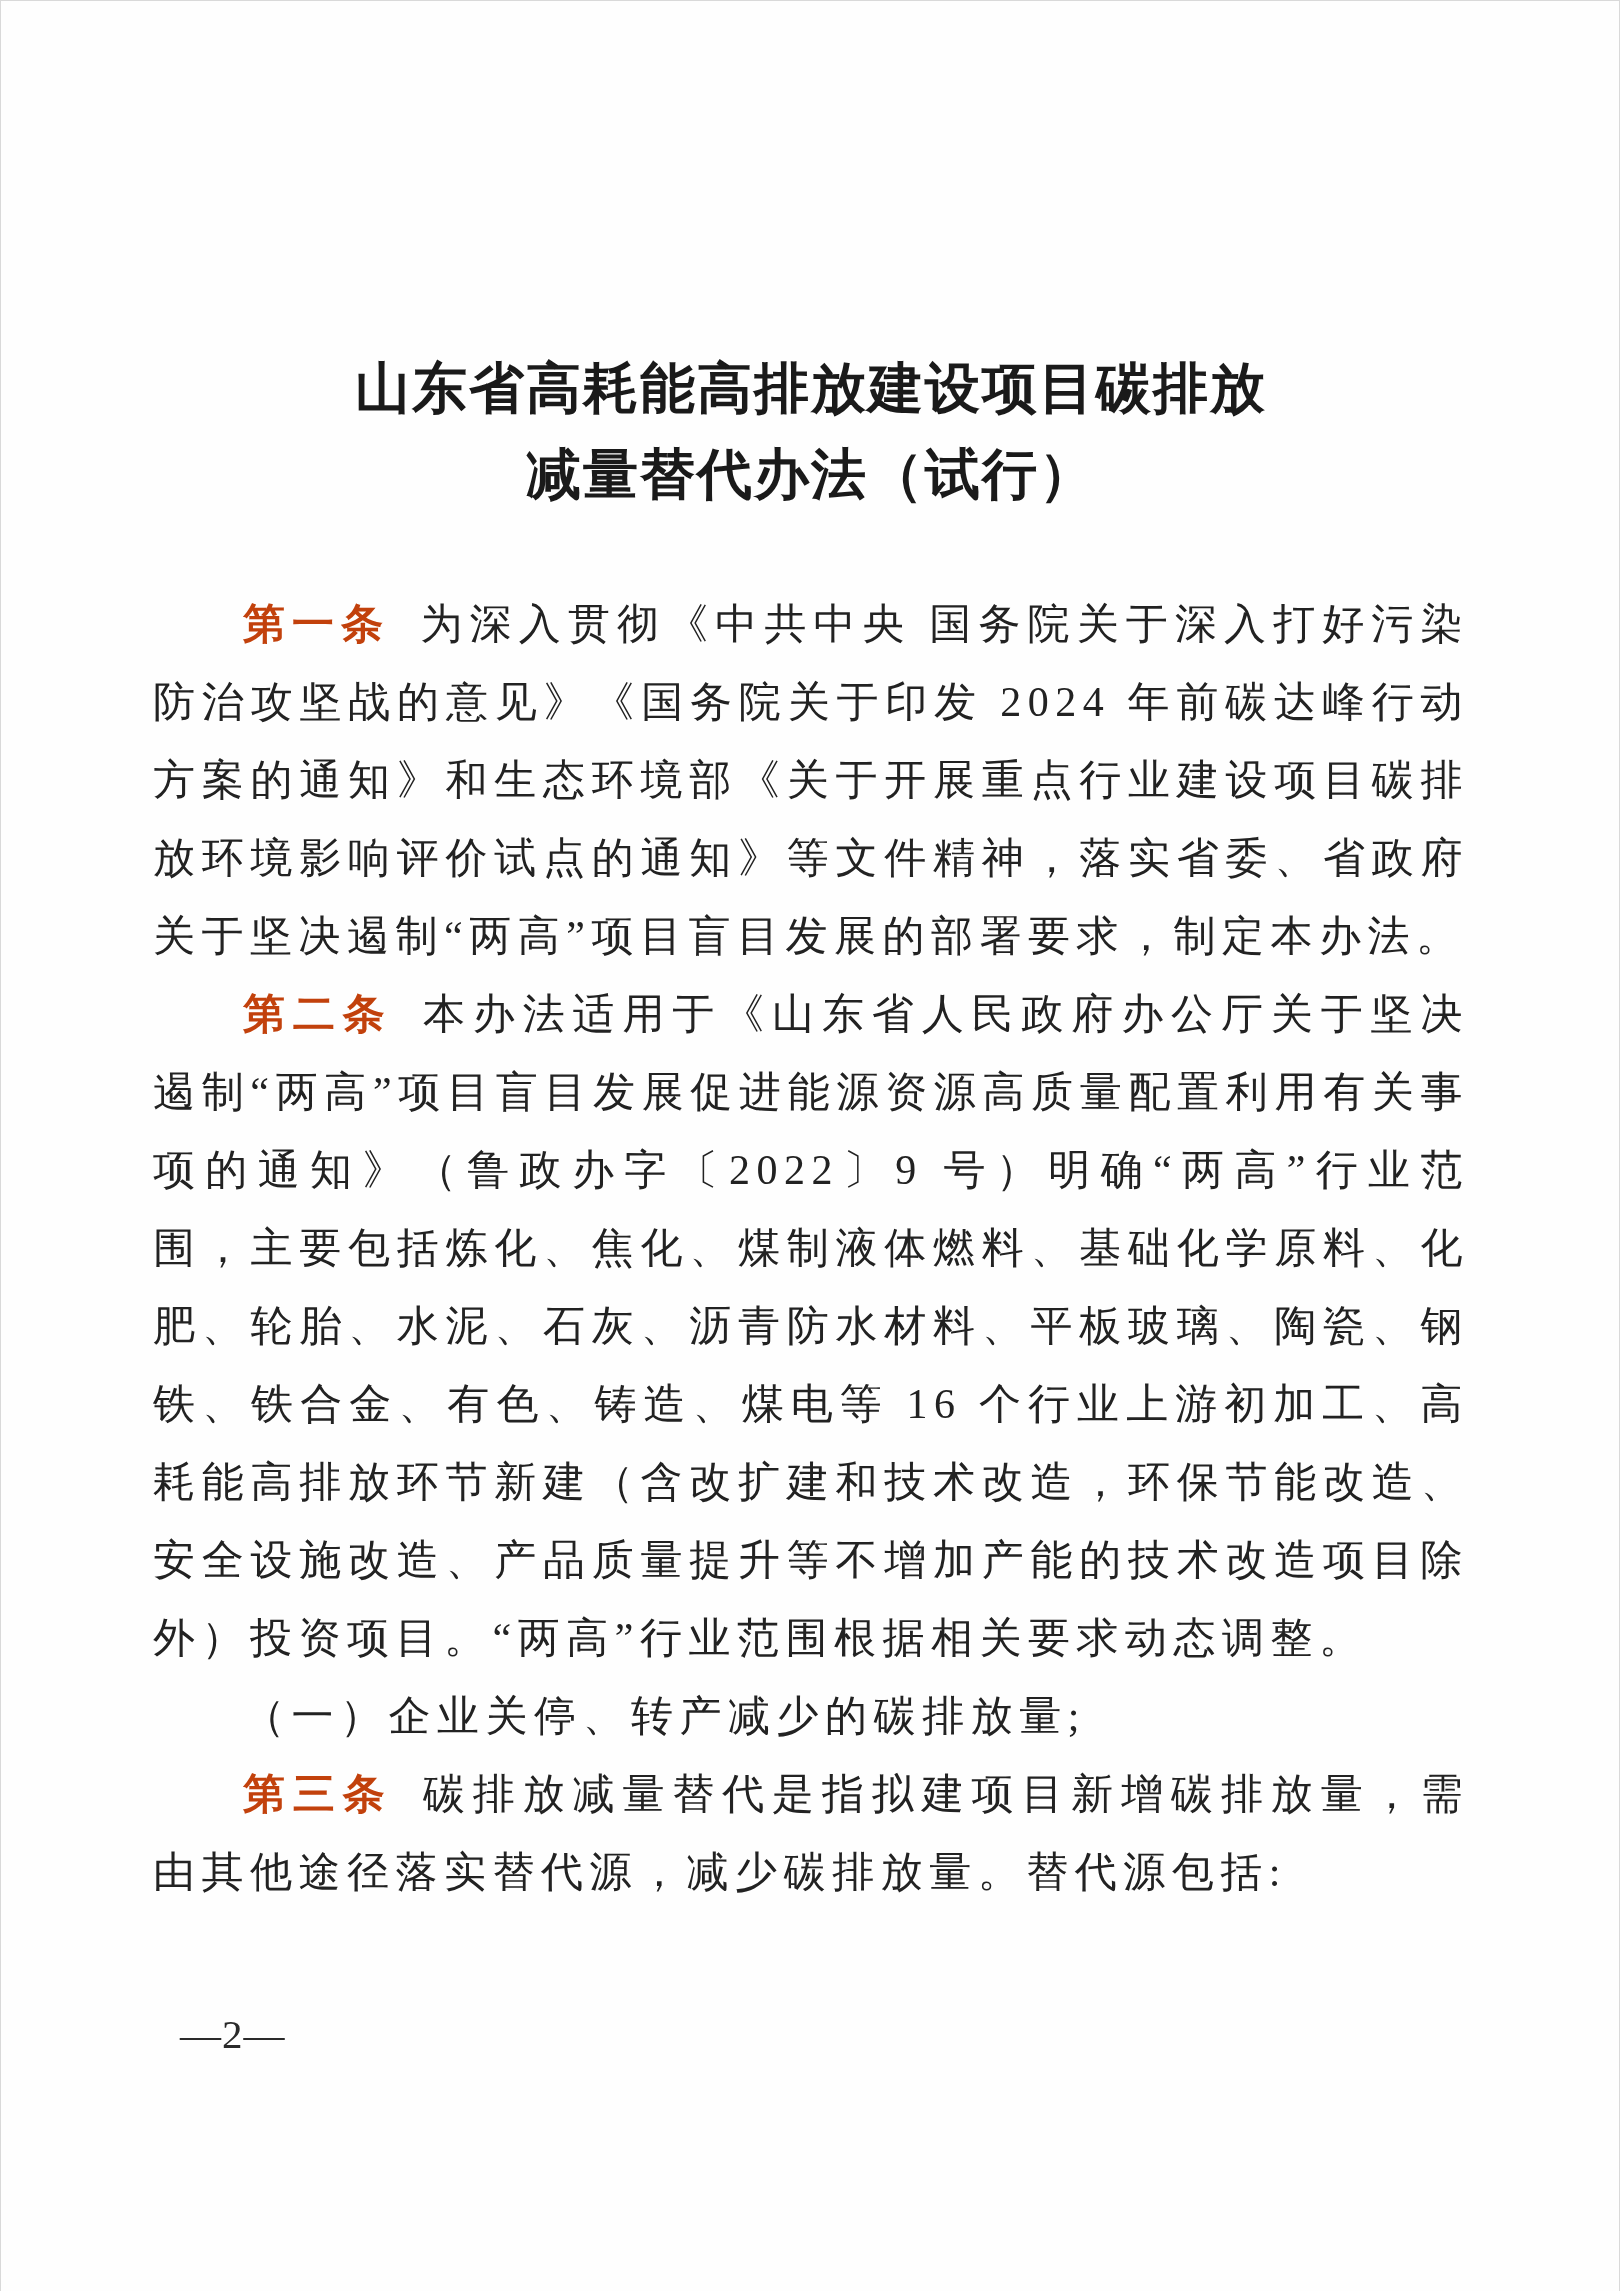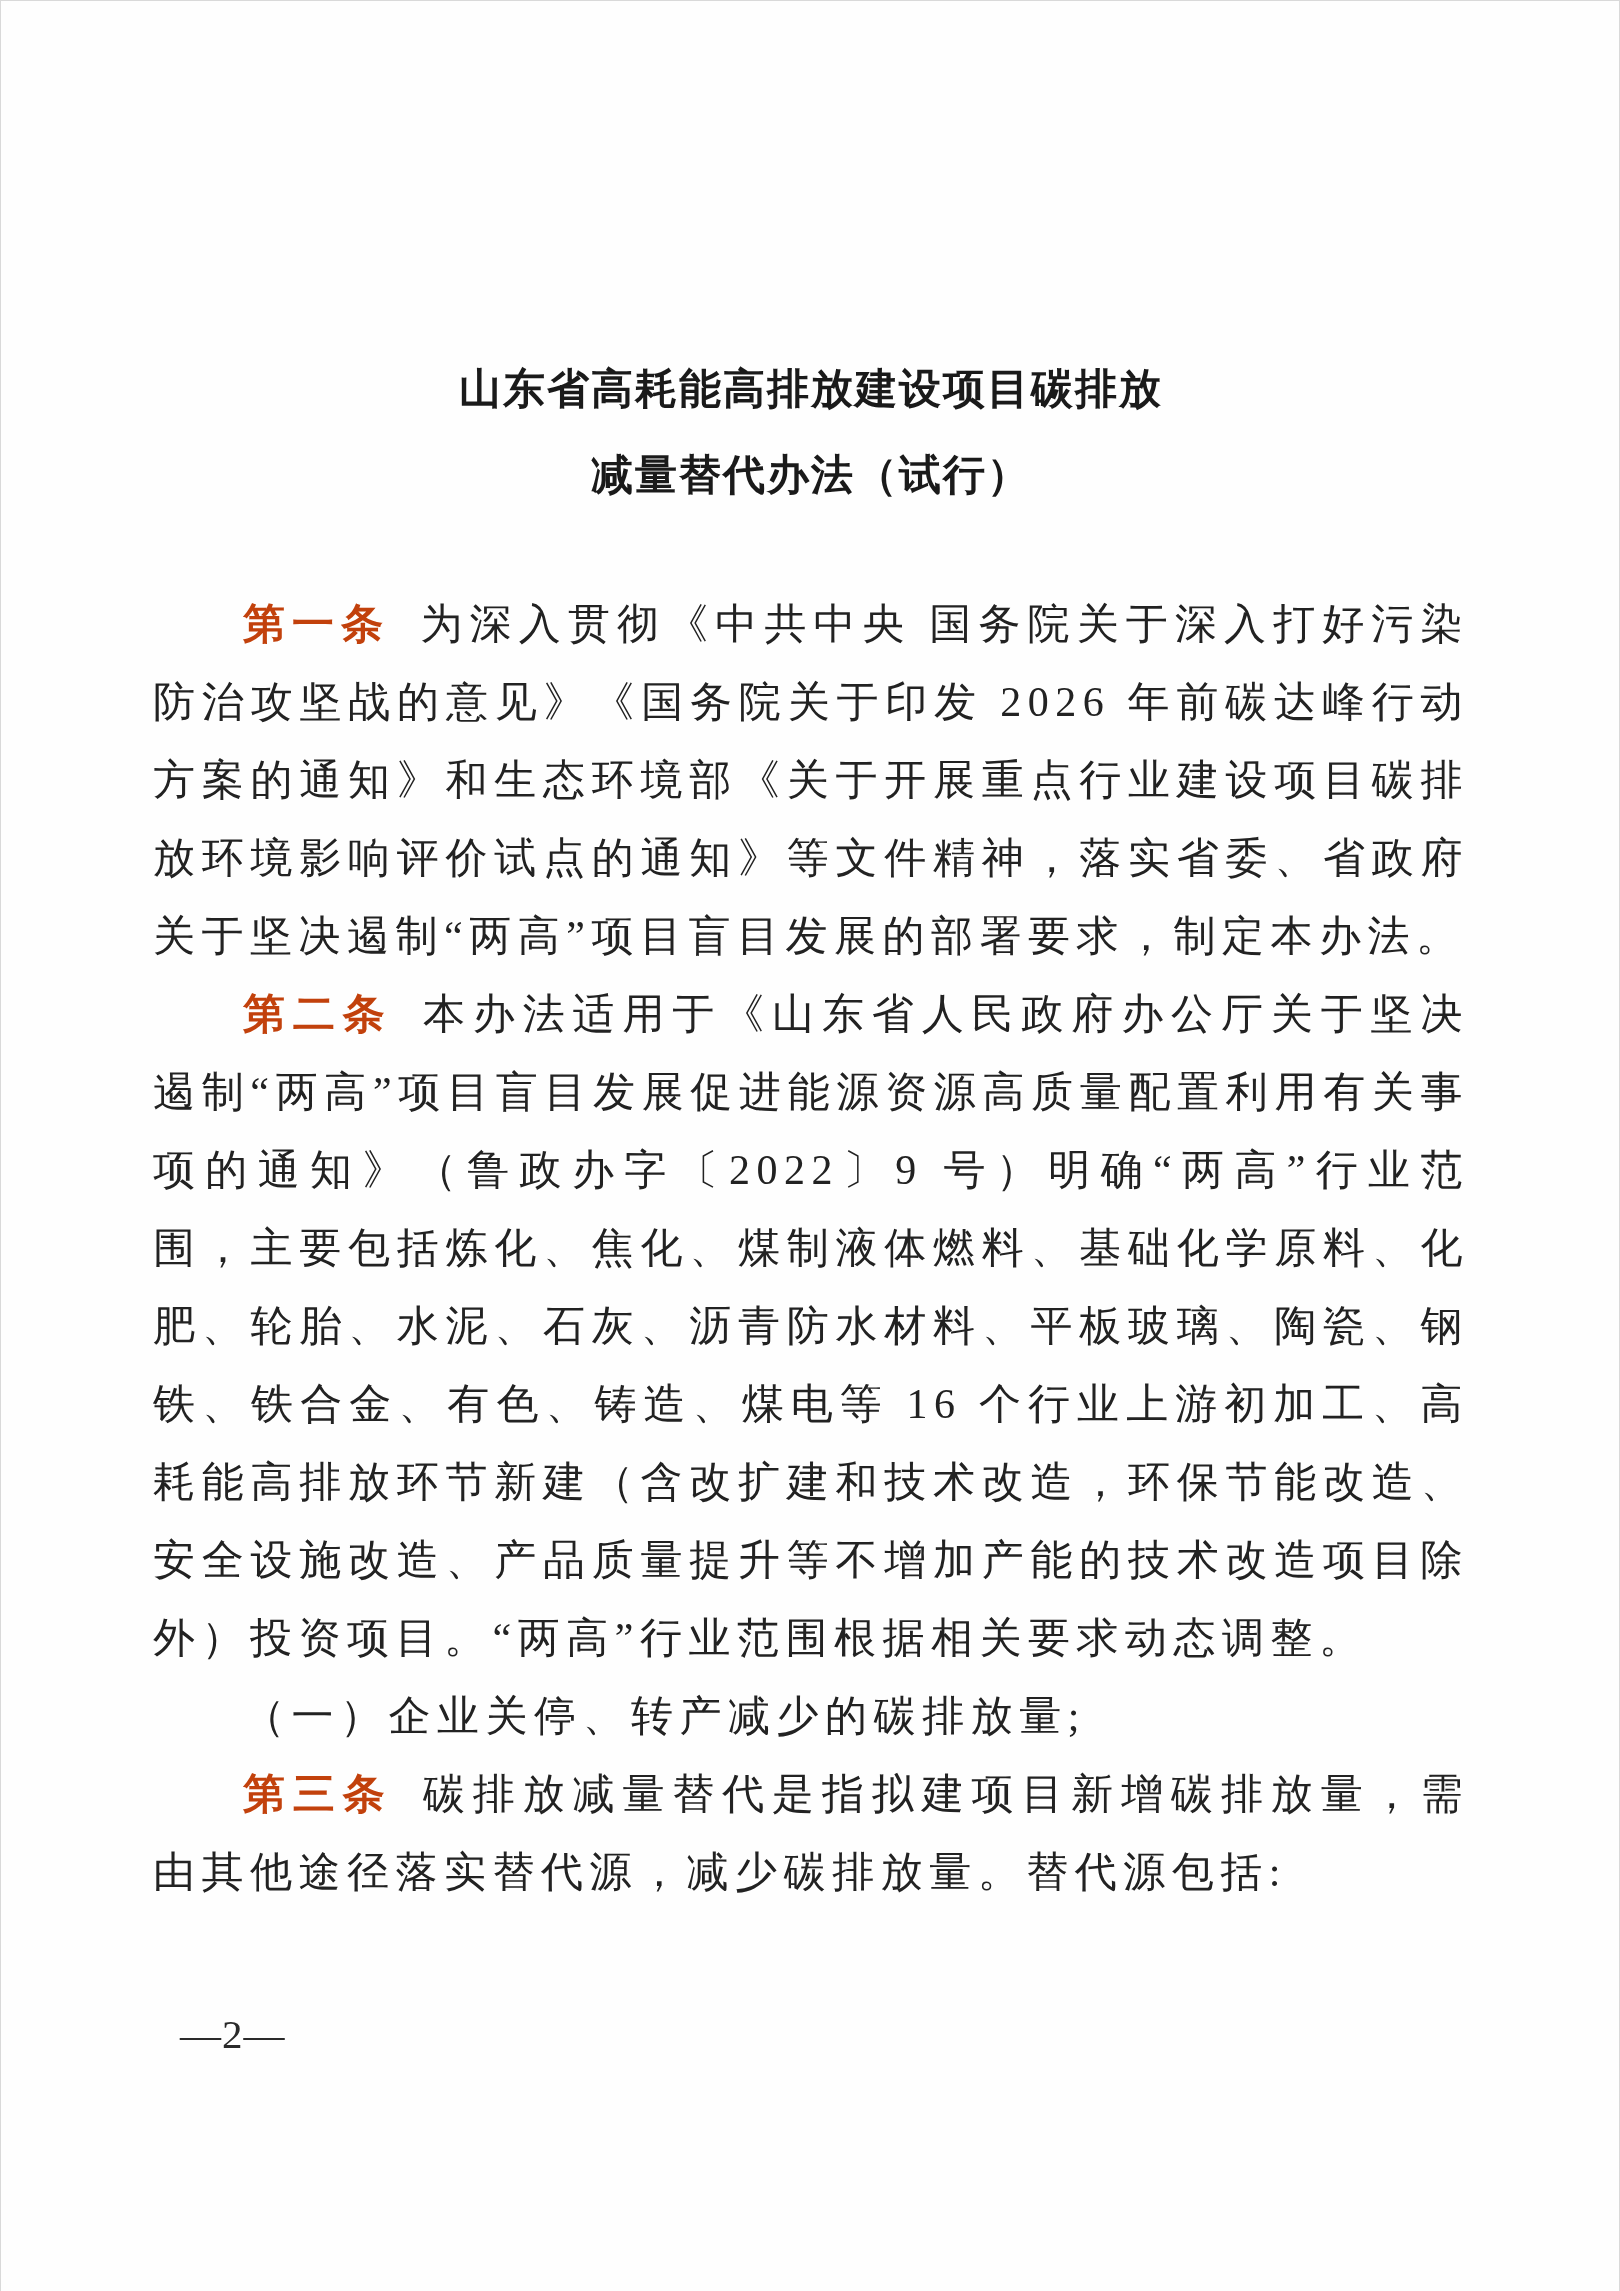--- a/index.html
+++ b/index.html
@@ -18,21 +18,21 @@
     font-family: "Liberation Serif", "DejaVu Serif", serif;
     color: #1e1e1e;
   }
   .content {
     box-sizing: border-box;
     padding: 345px 150px 0 152px;
   }
   .doc-title {
     text-align: center;
     font-weight: 700;
-    font-size: 42px;
+    font-size: 55px;
     line-height: 86px;
     letter-spacing: 2px;
     color: #1a1a1a;
     margin: 0 0 67px 0;
   }
   .doc-title .title-line {
     display: block;
   }
   .body-text {
     font-size: 42px;
@@ -68,21 +68,21 @@
   <div class="content">
 
     <h1 class="doc-title">
       <span class="title-line">山东省高耗能高排放建设项目碳排放</span>
       <span class="title-line">减量替代办法（试行）</span>
     </h1>
 
     <div class="body-text">
 
       <p>
-        <span class="article-label">第一条</span><span>为深入贯彻《中共中央 国务院关于深入打好污染防治攻坚战的意见》《国务院关于印发 2026 年前碳达峰行动方案的通知》和生态环境部《关于开展重点行业建设项目碳排放环境影响评价试点的通知》等文件精神，落实省委、省政府关于坚决遏制“两高”项目盲目发展的部署要求，制定本办法。</span>
+        <span class="article-label">第一条</span><span>为深入贯彻《中共中央 国务院关于深入打好污染防治攻坚战的意见》《国务院关于印发 2024 年前碳达峰行动方案的通知》和生态环境部《关于开展重点行业建设项目碳排放环境影响评价试点的通知》等文件精神，落实省委、省政府关于坚决遏制“两高”项目盲目发展的部署要求，制定本办法。</span>
       </p>
 
       <p>
         <span class="article-label">第二条</span><span>本办法适用于《山东省人民政府办公厅关于坚决遏制“两高”项目盲目发展促进能源资源高质量配置利用有关事项的通知》（鲁政办字〔2022〕9 号）明确“两高”行业范围，主要包括炼化、焦化、煤制液体燃料、基础化学原料、化肥、轮胎、水泥、石灰、沥青防水材料、平板玻璃、陶瓷、钢铁、铁合金、有色、铸造、煤电等 16 个行业上游初加工、高耗能高排放环节新建（含改扩建和技术改造，环保节能改造、安全设施改造、产品质量提升等不增加产能的技术改造项目除外）投资项目。“两高”行业范围根据相关要求动态调整。</span>
       </p>
 
       <p>（一）企业关停、转产减少的碳排放量;</p>
 
       <p>
         <span class="article-label">第三条</span><span>碳排放减量替代是指拟建项目新增碳排放量，需由其他途径落实替代源，减少碳排放量。替代源包括:</span>

